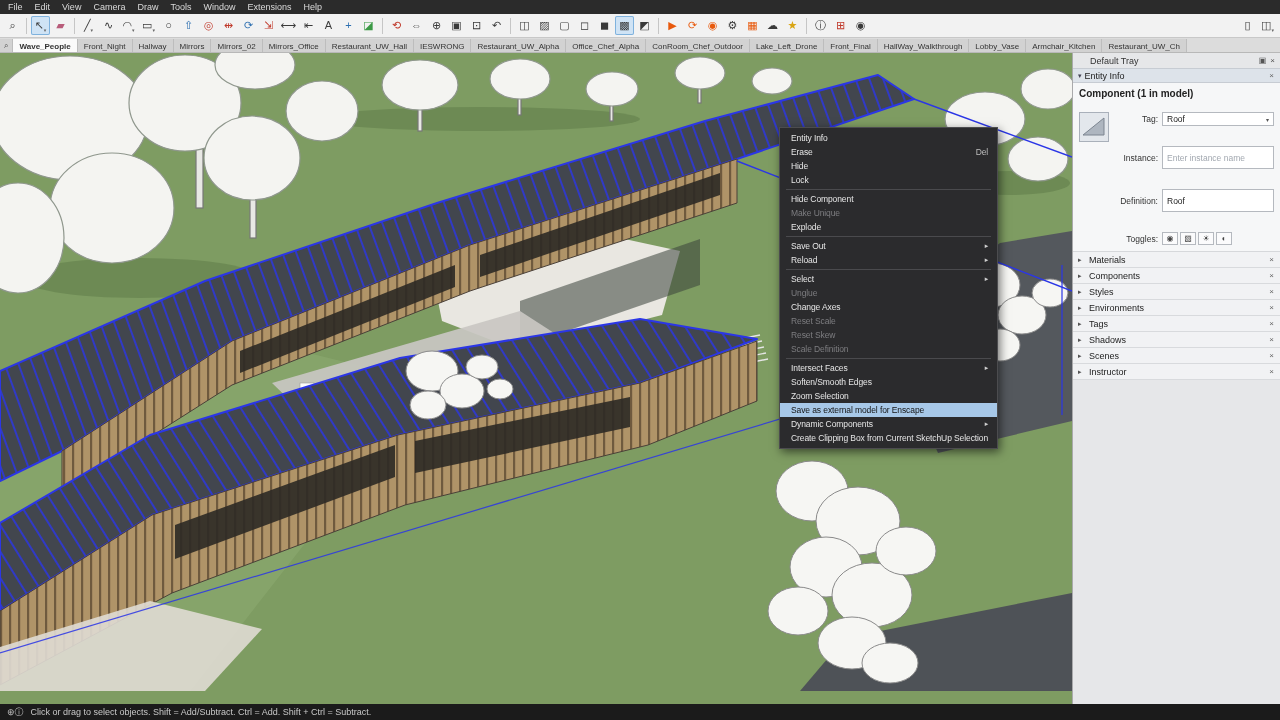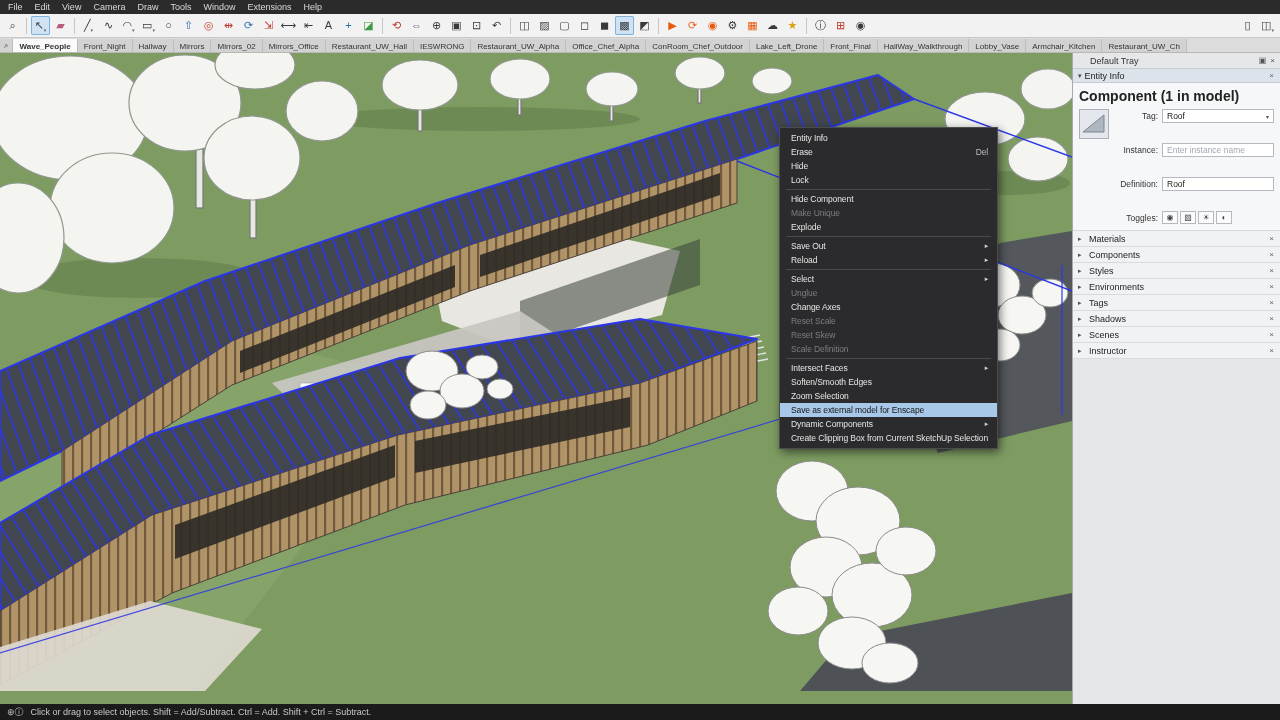--- a/index.html
+++ b/index.html
@@ -64,30 +64,30 @@
     display:flex; flex-direction:column; min-width:0; }
   .tray-header { height:15px; display:flex; align-items:center; padding:0 5px; gap:4px; }
   .tray-title { flex:1; color:#333;padding-left:12px; }
   .tray-hicon { color:#555; font-size:8px; }
   .entity-header { height:15px; background:#dde3ea; display:flex; align-items:center; gap:3px;
     padding:0 5px; border-top:1px solid #c7ccd3; border-bottom:1px solid #c7ccd3; }
   .entity-header .chev { font-size:7px; color:#445; }
   .entity-header .hlabel { flex:1; }
   .hclose { color:#666; font-size:8px; padding:0 1px; }
   .entity-panel { background:#f6f7f8; padding:5px 6px 6px; border-bottom:1px solid #d6d8db; }
-  .component-label { font-weight:bold; font-size:14px; margin-bottom:5px; }
+  .component-label { font-weight:bold; font-size:10px; margin-bottom:13px; }
   .ei-grid { display:flex; gap:7px; }
   .thumb { width:30px; height:30px; background:#e3e7ec; border:1px solid #a9b0ba; flex:0 0 30px; }
   .fields { flex:1; display:flex; flex-direction:column; gap:20px; min-width:0; }
   .field-row { display:flex; align-items:center; gap:4px; }
   .field-label { width:42px; text-align:right; color:#333; font-size:8.5px; flex:0 0 42px; }
   .combo { flex:1; height:14px; border:1px solid #b5b9bf; background:#fff; display:flex;
     align-items:center; padding:0 4px; font-size:8.5px; min-width:0; }
   .combo .ccaret { margin-left:auto; font-size:6px; color:#555; }
-  .ei-input { flex:1; height:14px; border:1px solid #b5b9bf; font-size:8.5px; padding:0 4px;
+  .ei-input { flex:1; height:23px; border:1px solid #b5b9bf; font-size:8.5px; padding:0 4px;
     font-family:inherit; min-width:0; background:#fff; color:#222; }
   .ei-input::placeholder { color:#a2a8b0; }
   .toggles { display:flex; gap:2px; }
   .toggle-btn { width:16px; height:13px; border:1px solid #b5b9bf; background:#fbfbfc;
     font-size:8px; display:flex; align-items:center; justify-content:center; color:#444; }
   .advanced-row { display:flex; align-items:center; padding:4px 6px; background:#eff0f2;
     border-bottom:1px solid #d6d8db; margin-top:8px; }
   .advanced-label { flex:1; color:#333; }
   .advanced-btn { width:14px; height:12px; border:1px solid #c49a52; background:#fdf6ea;
     color:#b07818; font-size:8px; display:flex; align-items:center; justify-content:center; }

